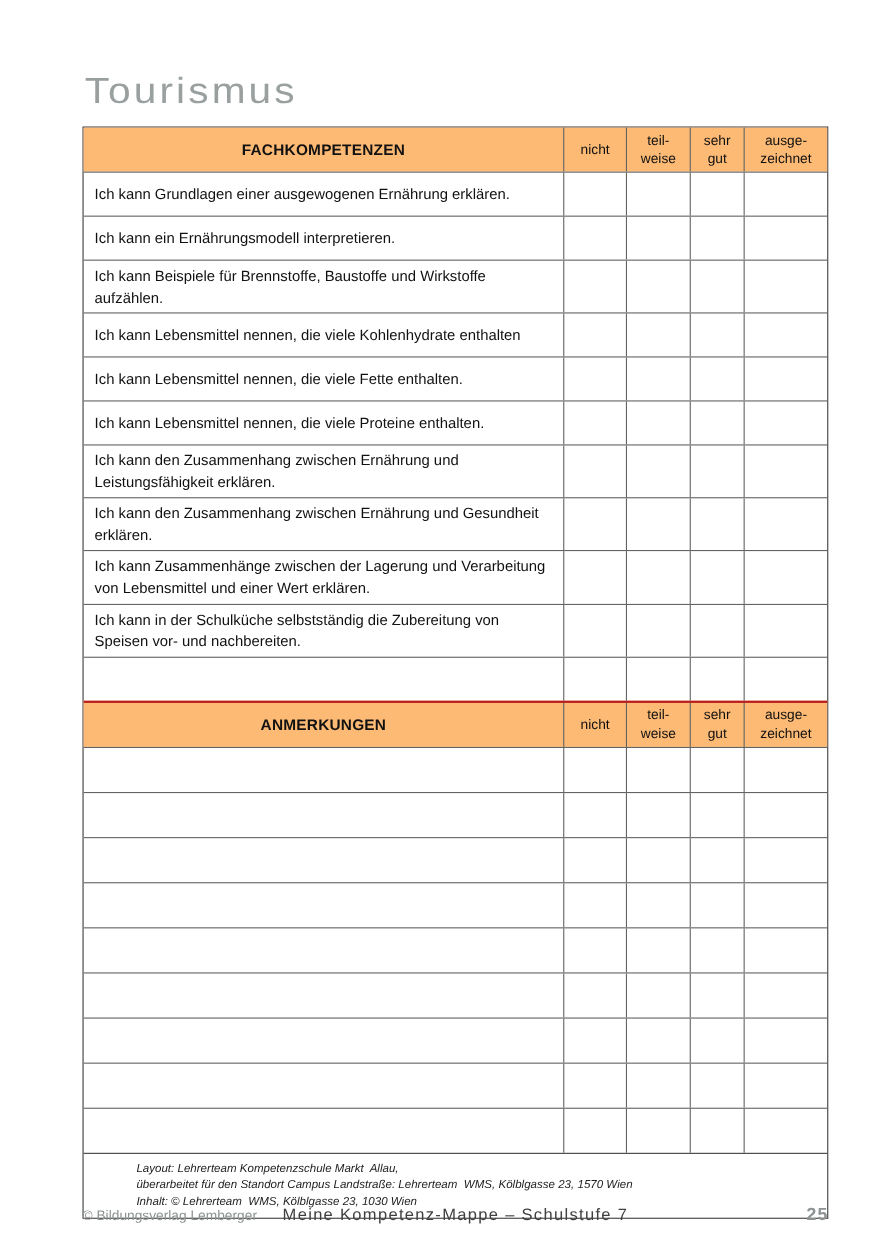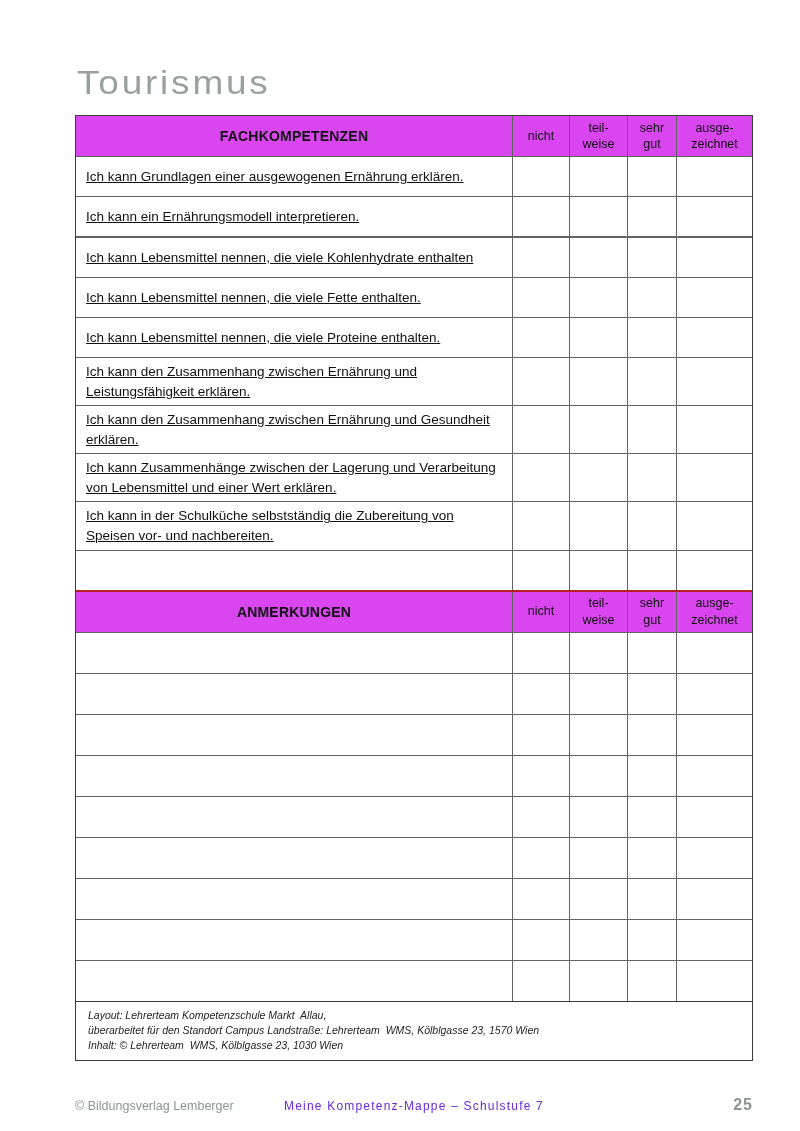--- a/index.html
+++ b/index.html
@@ -29,21 +29,21 @@
   .comp-table {
     position: absolute;
     left: 75px; top: 115px;
     width: 678px;
     border: 1px solid #3c3c3c;
     background: #fff;
   }
   .t-row { display: flex; border-top: 1px solid #636363; align-items: stretch; }
   .t-row:first-child { border-top: none; }
 
-  .header-row { background: #d946ef; min-height: 40px; }
+  .header-row { background: #fdba74; min-height: 40px; }
   .header-row.ann-header { border-top: 2px solid #b91c1c; min-height: 42px; }
   .header-label {
     flex: 1;
     display: flex; align-items: center; justify-content: center;
     font-weight: bold; font-size: 14px; letter-spacing: .2px;
     padding: 4px 8px;
   }
   .rate-head {
     display: flex; align-items: center; justify-content: center;
     text-align: center;
@@ -51,58 +51,57 @@
     white-space: pre-line;
     border-left: 1px solid #636363;
   }
 
   .cell-stmt {
     flex: 1;
     display: flex; align-items: center;
     padding: 4px 10px;
     font-size: 13.5px; line-height: 1.45;
     min-height: 39px;
-    text-decoration: underline;
   }
   .cell-rate { border-left: 1px solid #636363; }
   .c1 { width: 57px; }
   .c2 { width: 58px; }
   .c3 { width: 49px; text-align: center; }
   .c4 { width: 76px; }
 
   .empty-stmt-row .cell-stmt { min-height: 39px; }
   .ann-row .cell-stmt { min-height: 40px; }
 
   .credits-row {
     border-top: 1px solid #3c3c3c;
     padding: 6px 12px 7px;
     font-style: italic;
     font-size: 10.5px;
     line-height: 1.45;
     color: #1d1d1d;
   }
-  .credits-row div { white-space: pre; }
+  .credits-row div { white-space: pre; margin-left: 36px; }
 
   
   .page-footer {
     position: absolute;
     left: 75px; width: 678px; top: 1096px;
     display: flex; align-items: baseline; gap: 20px;
   }
   .footer-left {
     width: 220px;
     font-size: 12.5px;
     color: #8d9292;
     white-space: nowrap;
   }
   .footer-center {
     flex: 1;
     text-align: center;
-    font-size: 12px;
-    color: #6d28d9;
+    font-size: 15px;
+    color: #404040;
     letter-spacing: 1.2px;
     white-space: nowrap;
   }
   .footer-page {
     width: 220px;
     text-align: right;
     font-size: 16px;
     font-weight: bold;
     color: #8d9292;
     letter-spacing: 1px;
@@ -134,20 +133,21 @@
       <div class="cell-rate c4"></div>
   </div>
   <div class="t-row">
     <div class="cell-stmt">Ich kann ein Ernährungsmodell interpretieren.</div>
     <div class="cell-rate c1"></div>
       <div class="cell-rate c2"></div>
       <div class="cell-rate c3"></div>
       <div class="cell-rate c4"></div>
   </div>
   <div class="t-row">
+    <div class="cell-stmt">Ich kann Beispiele für Brennstoffe, Baustoffe und Wirkstoffe aufzählen.</div>
     <div class="cell-rate c1"></div>
       <div class="cell-rate c2"></div>
       <div class="cell-rate c3"></div>
       <div class="cell-rate c4"></div>
   </div>
   <div class="t-row">
     <div class="cell-stmt">Ich kann Lebensmittel nennen, die viele Kohlenhydrate enthalten</div>
     <div class="cell-rate c1"></div>
       <div class="cell-rate c2"></div>
       <div class="cell-rate c3"></div>

